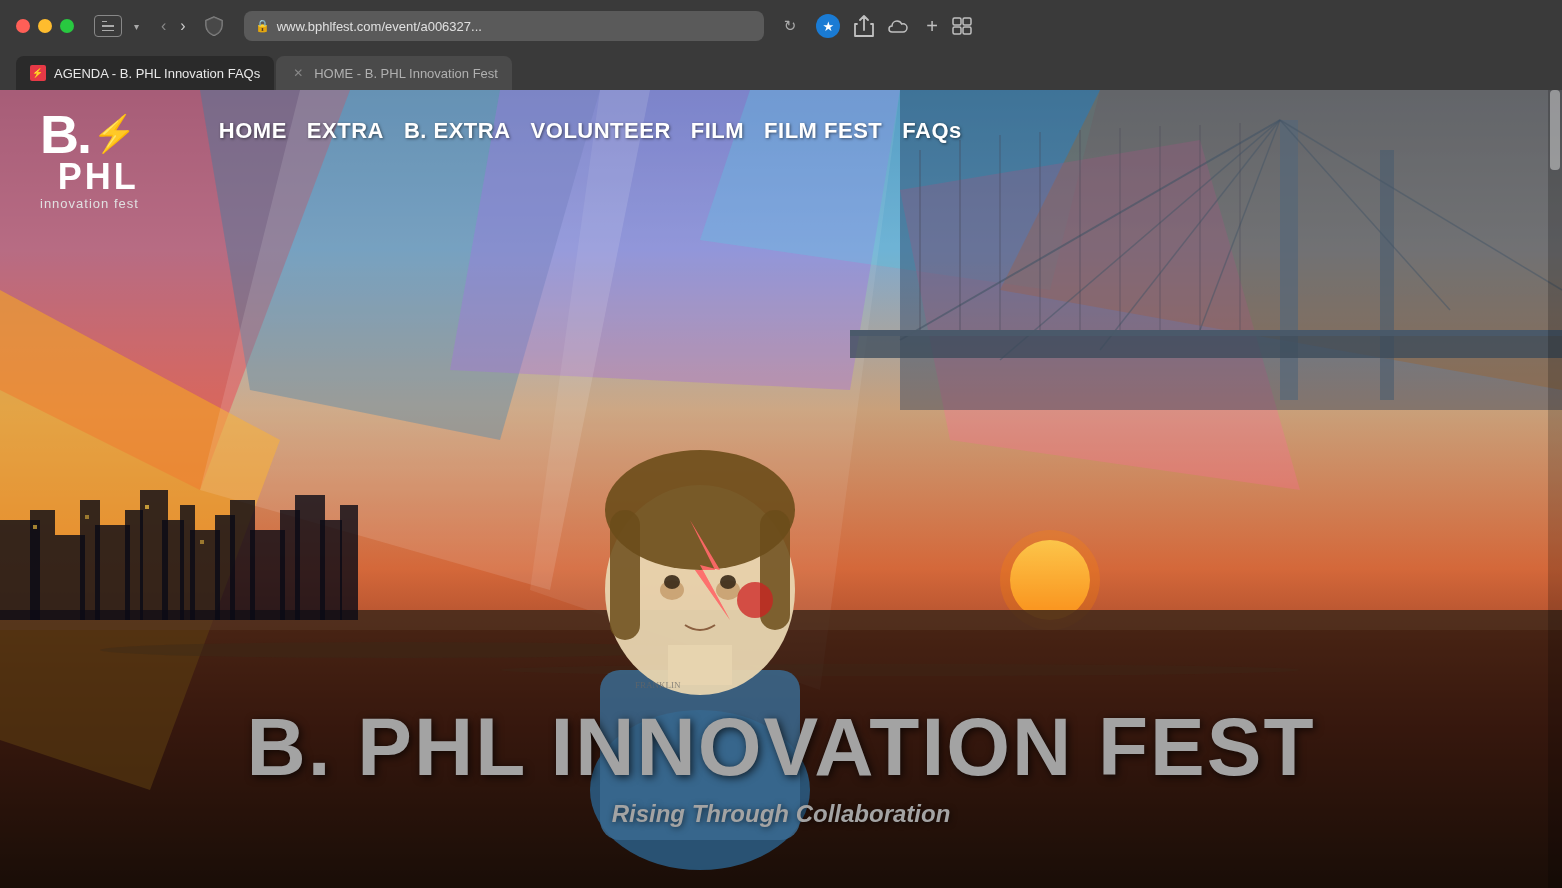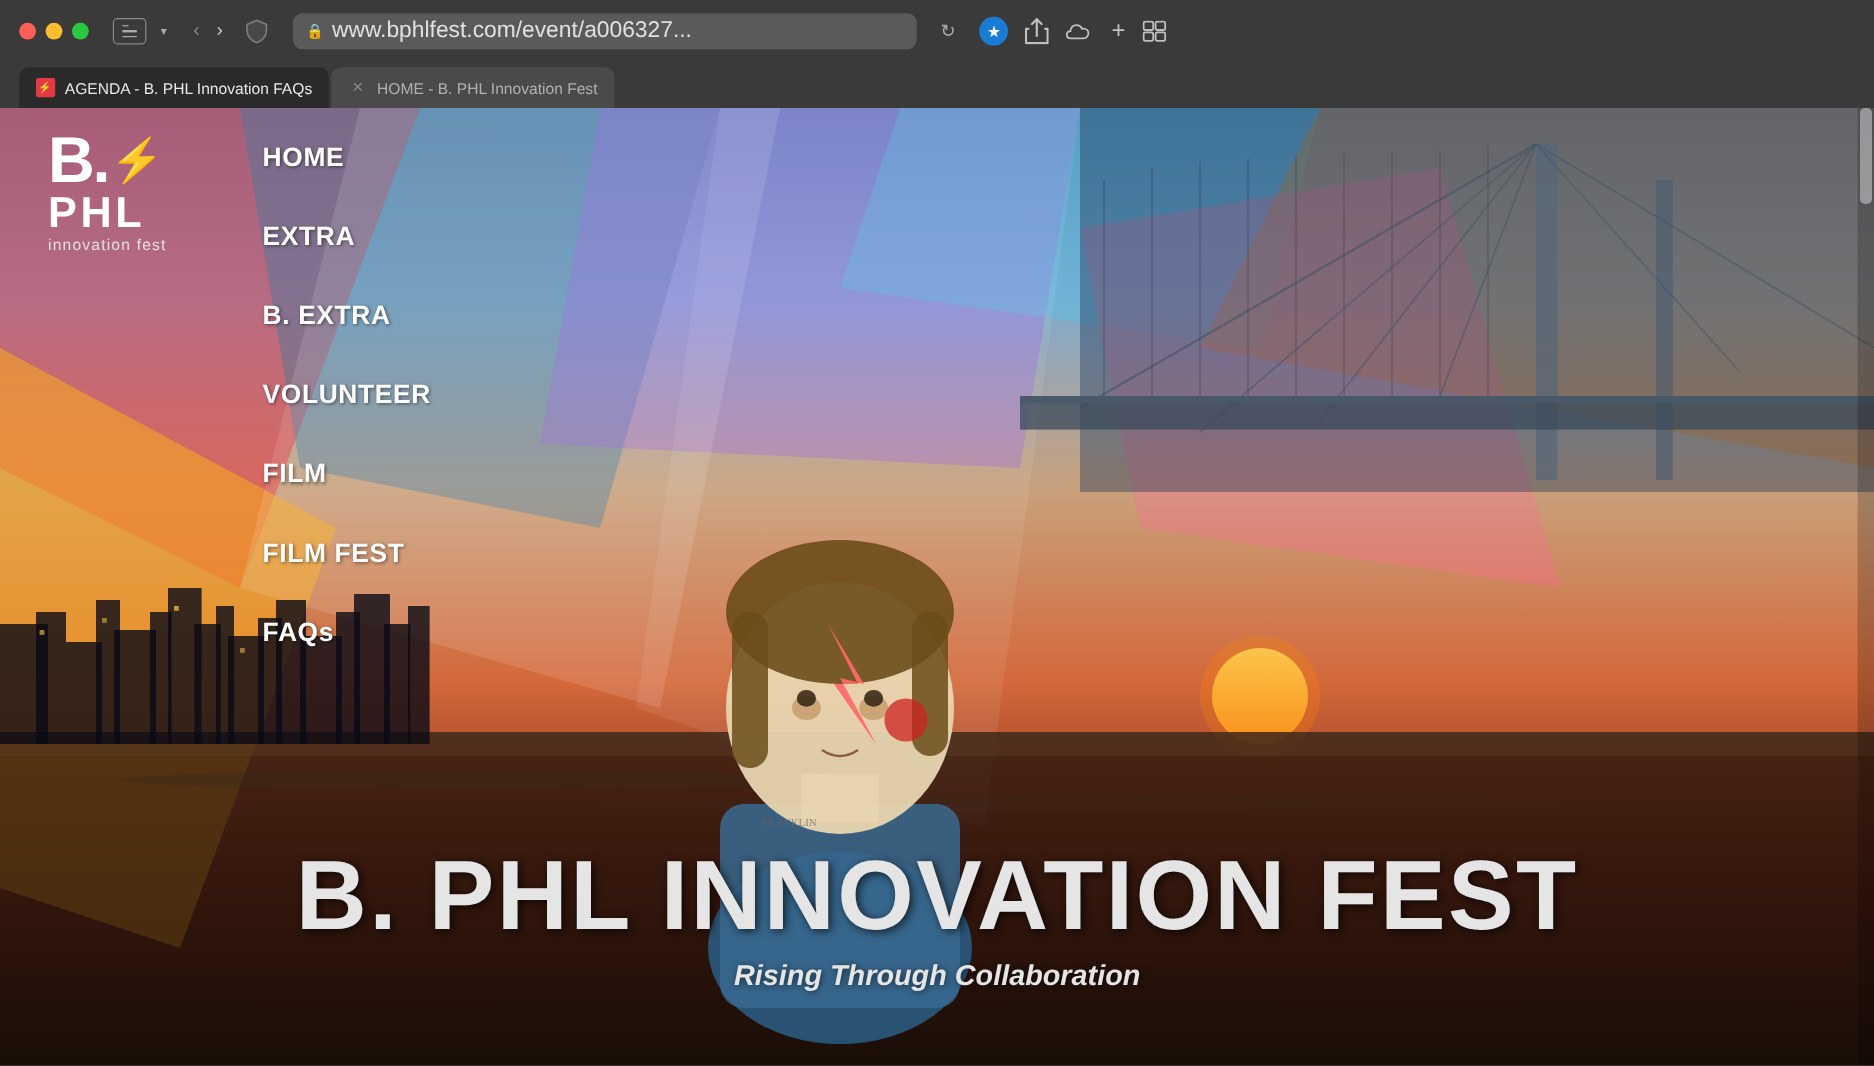--- a/index.html
+++ b/index.html
@@ -97,21 +97,21 @@
       padding: 0 12px;
       gap: 6px;
       max-width: 520px;
       margin: 0 8px;
     }
 
     .lock-icon { color: #aaa; font-size: 12px; }
 
     .address-text {
       color: #e0e0e0;
-      font-size: 19px;
+      font-size: 13px;
       flex: 1;
     }
 
     .reload-btn {
       color: #aaa;
       font-size: 15px;
       cursor: pointer;
       background: none;
       border: none;
     }
@@ -262,43 +262,42 @@
     }
 
     .nav-links {
       display: flex;
       flex-direction: column;
       padding-top: 8px;
     }
 
     .nav-row {
       display: flex;
-      gap: 40px;
+      gap: 20px;
       margin-bottom: 12px;
-      flex-direction: column;
     }
 
     .nav-link {
       color: white;
       text-decoration: none;
       font-size: 22px;
       font-weight: 700;
       letter-spacing: 0.5px;
       cursor: pointer;
       text-shadow: 1px 1px 3px rgba(0,0,0,0.5);
     }
 
     
     .hero-text {
       position: absolute;
       bottom: 60px;
       left: 0;
       right: 0;
       text-align: center;
-      color: #e5e5e5;
+      color: #a3a3a3;
     }
 
     .hero-title {
       font-size: 82px;
       font-weight: 900;
       letter-spacing: 2px;
       text-shadow: 2px 2px 8px rgba(0,0,0,0.7);
       line-height: 1;
       margin-bottom: 12px;
     }
@@ -538,21 +537,21 @@
   </svg>
 
   <div class="site-nav">
 
     <div class="site-logo">
       <div class="logo-main">
         <span style="font-size:54px;font-weight:900;color:white;">B</span>
         <span style="font-size:54px;font-weight:900;color:white;">.</span>
         <span class="lightning-bolt">⚡</span>
       </div>
-      <div class="logo-phl-line" style="color:white;font-size:36px;font-weight:900;letter-spacing:3px;">PHL</div>
+      <div class="logo-phl-line" style="color:white;font-size:36px;font-weight:900;letter-spacing:3px;text-align:right;">PHL</div>
       <div class="logo-sub">innovation fest</div>
     </div>
 
     <div class="nav-links">
       <div class="nav-row">
         <a class="nav-link">HOME</a>
         <a class="nav-link">EXTRA</a>
         <a class="nav-link">B. EXTRA</a>
         <a class="nav-link">VOLUNTEER</a>
         <a class="nav-link">FILM</a>

